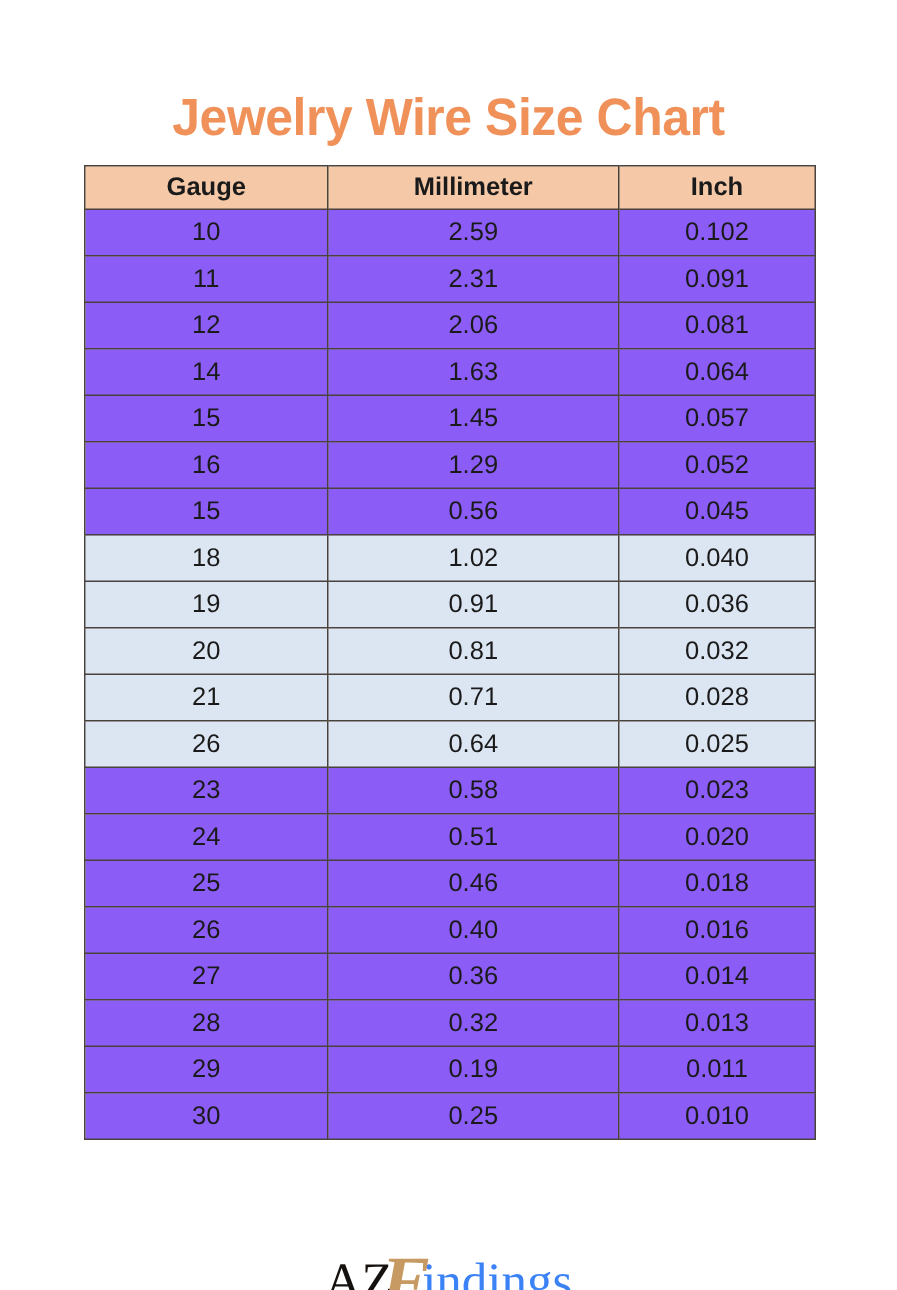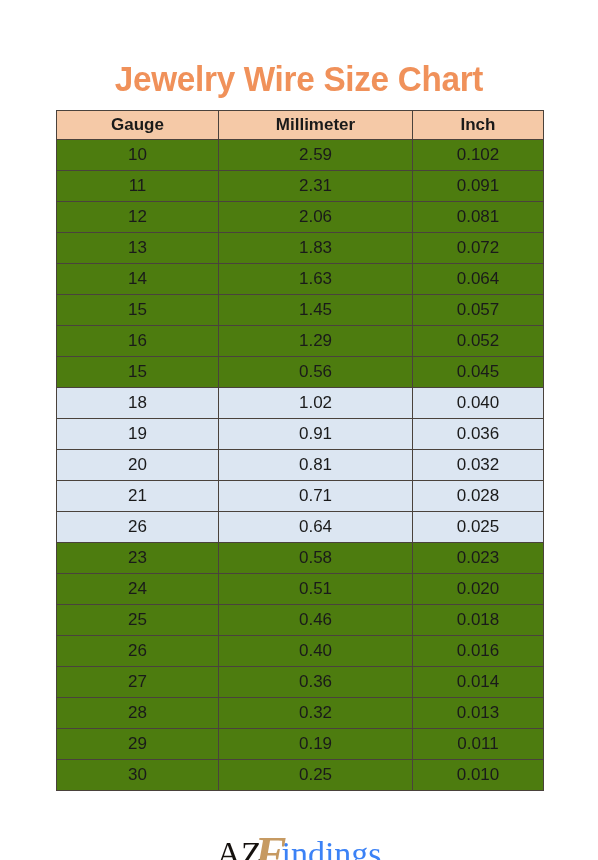--- a/index.html
+++ b/index.html
@@ -75,21 +75,21 @@
   }
 
   table.wire-table thead th {
     background: #F5C9A7;
     font-weight: bold;
     font-size: 17px;
     height: 28px;
     line-height: 28px;
   }
 
-  tr.row-peach td { background: #4d7c0f; }
+  tr.row-peach td { background: #8b5cf6; }
   tr.row-blue  td { background: #DCE6F2; }
 
   
   #brand-logo {
     position: absolute;
     left: 0;
     top: 794px;
     width: 598px;
     text-align: center;
     white-space: nowrap;
@@ -153,25 +153,20 @@
             <td>11</td>
             <td>2.31</td>
             <td>0.091</td>
           </tr>
           <tr class="row-peach">
             <td>12</td>
             <td>2.06</td>
             <td>0.081</td>
           </tr>
           <tr class="row-peach">
-            <td>13</td>
-            <td>1.83</td>
-            <td>0.072</td>
-          </tr>
-          <tr class="row-peach">
             <td>14</td>
             <td>1.63</td>
             <td>0.064</td>
           </tr>
           <tr class="row-peach">
             <td>15</td>
             <td>1.45</td>
             <td>0.057</td>
           </tr>
           <tr class="row-peach">

